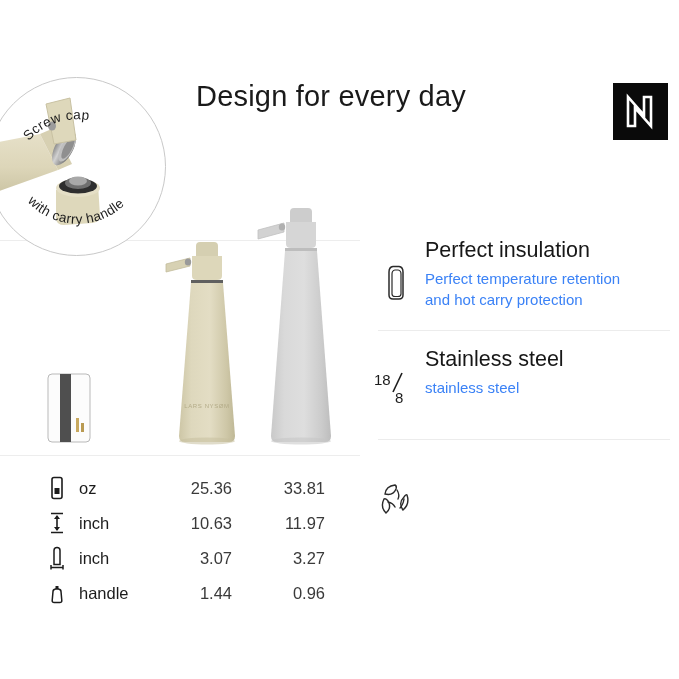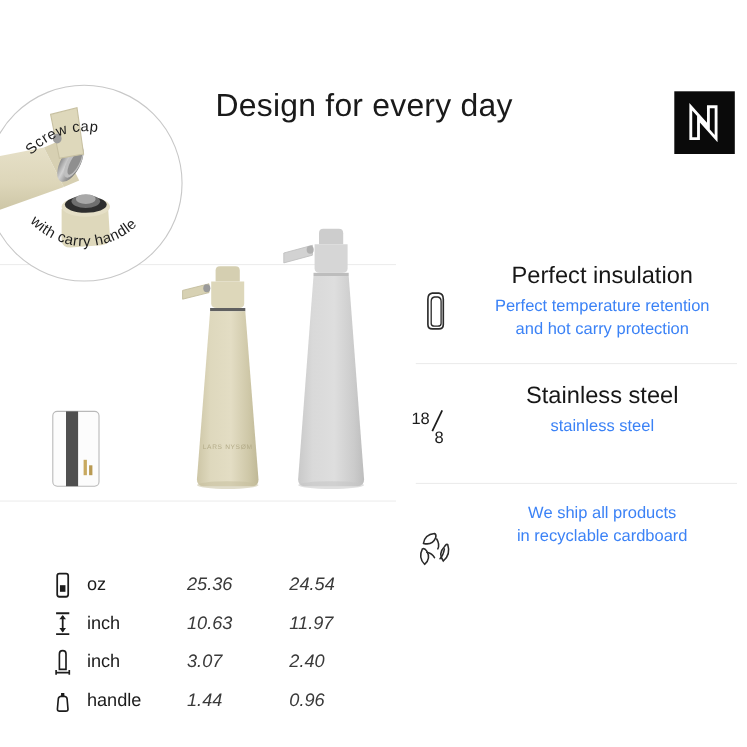--- a/index.html
+++ b/index.html
@@ -84,21 +84,20 @@
     width: 360px;
     height: 280px;
   }
 
   
   .spec {
     position: absolute;
     left: 48px;
     top: 470px;
     width: 300px;
-    margin-top: 44px;
   }
   .spec-row {
     position: relative;
     height: 35px;
   }
   .spec-ico {
     position: absolute;
     left: 0;
     top: 50%;
     transform: translateY(-50%);
@@ -112,33 +111,31 @@
     transform: translateY(-50%);
     font-size: 16.5px;
     color: #1c1c1c;
   }
   .spec-v1, .spec-v2 {
     position: absolute;
     top: 50%;
     transform: translateY(-50%);
     font-size: 16.5px;
     color: #3a3a3a;
-    text-align: left;
-    font-style: italic;
+    text-align: right;
   }
   .spec-v1 { left: 122px; width: 62px; }
   .spec-v2 { left: 215px; width: 62px; }
 
   
   .features {
     position: absolute;
     left: 370px;
     top: 238px;
     width: 300px;
-    text-align: center;
   }
   .feature {
     position: relative;
     padding: 0 0 0 55px;
     min-height: 92px;
   }
   .feature + .feature { padding-top: 17px; }
   .feat-divider {
     position: absolute;
     left: 8px;
@@ -290,21 +287,21 @@
 
   <div class="spec">
 
     <div class="spec-row">
       <svg class="spec-ico" viewBox="0 0 18 24">
         <rect x="4" y="1.5" width="10" height="21" rx="2" fill="none" stroke="#1c1c1c" stroke-width="1.6"></rect>
         <rect x="6.5" y="12" width="5" height="6" fill="#1c1c1c"></rect>
       </svg>
       <div class="spec-unit">oz</div>
       <div class="spec-v1">25.36</div>
-      <div class="spec-v2">24.54</div>
+      <div class="spec-v2">33.81</div>
     </div>
 
     <div class="spec-row">
       <svg class="spec-ico" viewBox="0 0 18 24">
         <line x1="3" y1="2.5" x2="15" y2="2.5" stroke="#1c1c1c" stroke-width="1.6"></line>
         <line x1="3" y1="21.5" x2="15" y2="21.5" stroke="#1c1c1c" stroke-width="1.6"></line>
         <line x1="9" y1="5" x2="9" y2="19" stroke="#1c1c1c" stroke-width="1.6"></line>
         <path d="M9 4 L6 8 L12 8 Z" fill="#1c1c1c"></path>
         <path d="M9 20 L6 16 L12 16 Z" fill="#1c1c1c"></path>
       </svg>
@@ -315,21 +312,21 @@
 
     <div class="spec-row">
       <svg class="spec-ico" viewBox="0 0 18 24">
         <path d="M6 4.5 Q6 1.5 9 1.5 Q12 1.5 12 4.5 L12 18.5 L6 18.5 Z" fill="none" stroke="#1c1c1c" stroke-width="1.5"></path>
         <line x1="3" y1="21.5" x2="15" y2="21.5" stroke="#1c1c1c" stroke-width="1.5"></line>
         <line x1="3" y1="19" x2="3" y2="23.5" stroke="#1c1c1c" stroke-width="1.5"></line>
         <line x1="15" y1="19" x2="15" y2="23.5" stroke="#1c1c1c" stroke-width="1.5"></line>
       </svg>
       <div class="spec-unit">inch</div>
       <div class="spec-v1">3.07</div>
-      <div class="spec-v2">2.40</div>
+      <div class="spec-v2">3.27</div>
     </div>
 
     <div class="spec-row">
       <svg class="spec-ico" viewBox="0 0 18 24">
         <rect x="7.5" y="5" width="3" height="3" fill="#1c1c1c"></rect>
         <path d="M5 10.5 Q5 8.5 7.5 8 L10.5 8 Q13 8.5 13 10.5 L13.8 19.5 Q13.9 21.5 11.8 21.5 L6.2 21.5 Q4.1 21.5 4.2 19.5 Z" fill="none" stroke="#1c1c1c" stroke-width="1.5"></path>
       </svg>
       <div class="spec-unit">handle</div>
       <div class="spec-v1">1.44</div>
       <div class="spec-v2">0.96</div>
@@ -368,20 +365,16 @@
       <svg class="feat-ico" viewBox="0 0 40 42">
         <g fill="none" stroke="#2a2a2a" stroke-width="1.4" stroke-linecap="round">
           <path d="M19 6 Q10 7 9 15 Q17 17 20 10 Q21 7 19 6 Z"></path>
           <path d="M21 11 Q24 16 22 20"></path>
           <path d="M8 20 Q4 28 10 34 Q16 29 12 22 Q10 19 8 20 Z"></path>
           <path d="M12 23 Q17 24 19 28"></path>
           <path d="M31 16 Q34 25 27 31 Q22 24 28 18 Q30 15 31 16 Z"></path>
           <path d="M28 20 Q27 26 24 29"></path>
         </g>
       </svg>
-      <div class="feat-desc">
-        <div>We ship all products</div>
-        <div>in recyclable cardboard</div>
-      </div>
     </div>
   </div>
 
 </div>
 
 </body></html>

